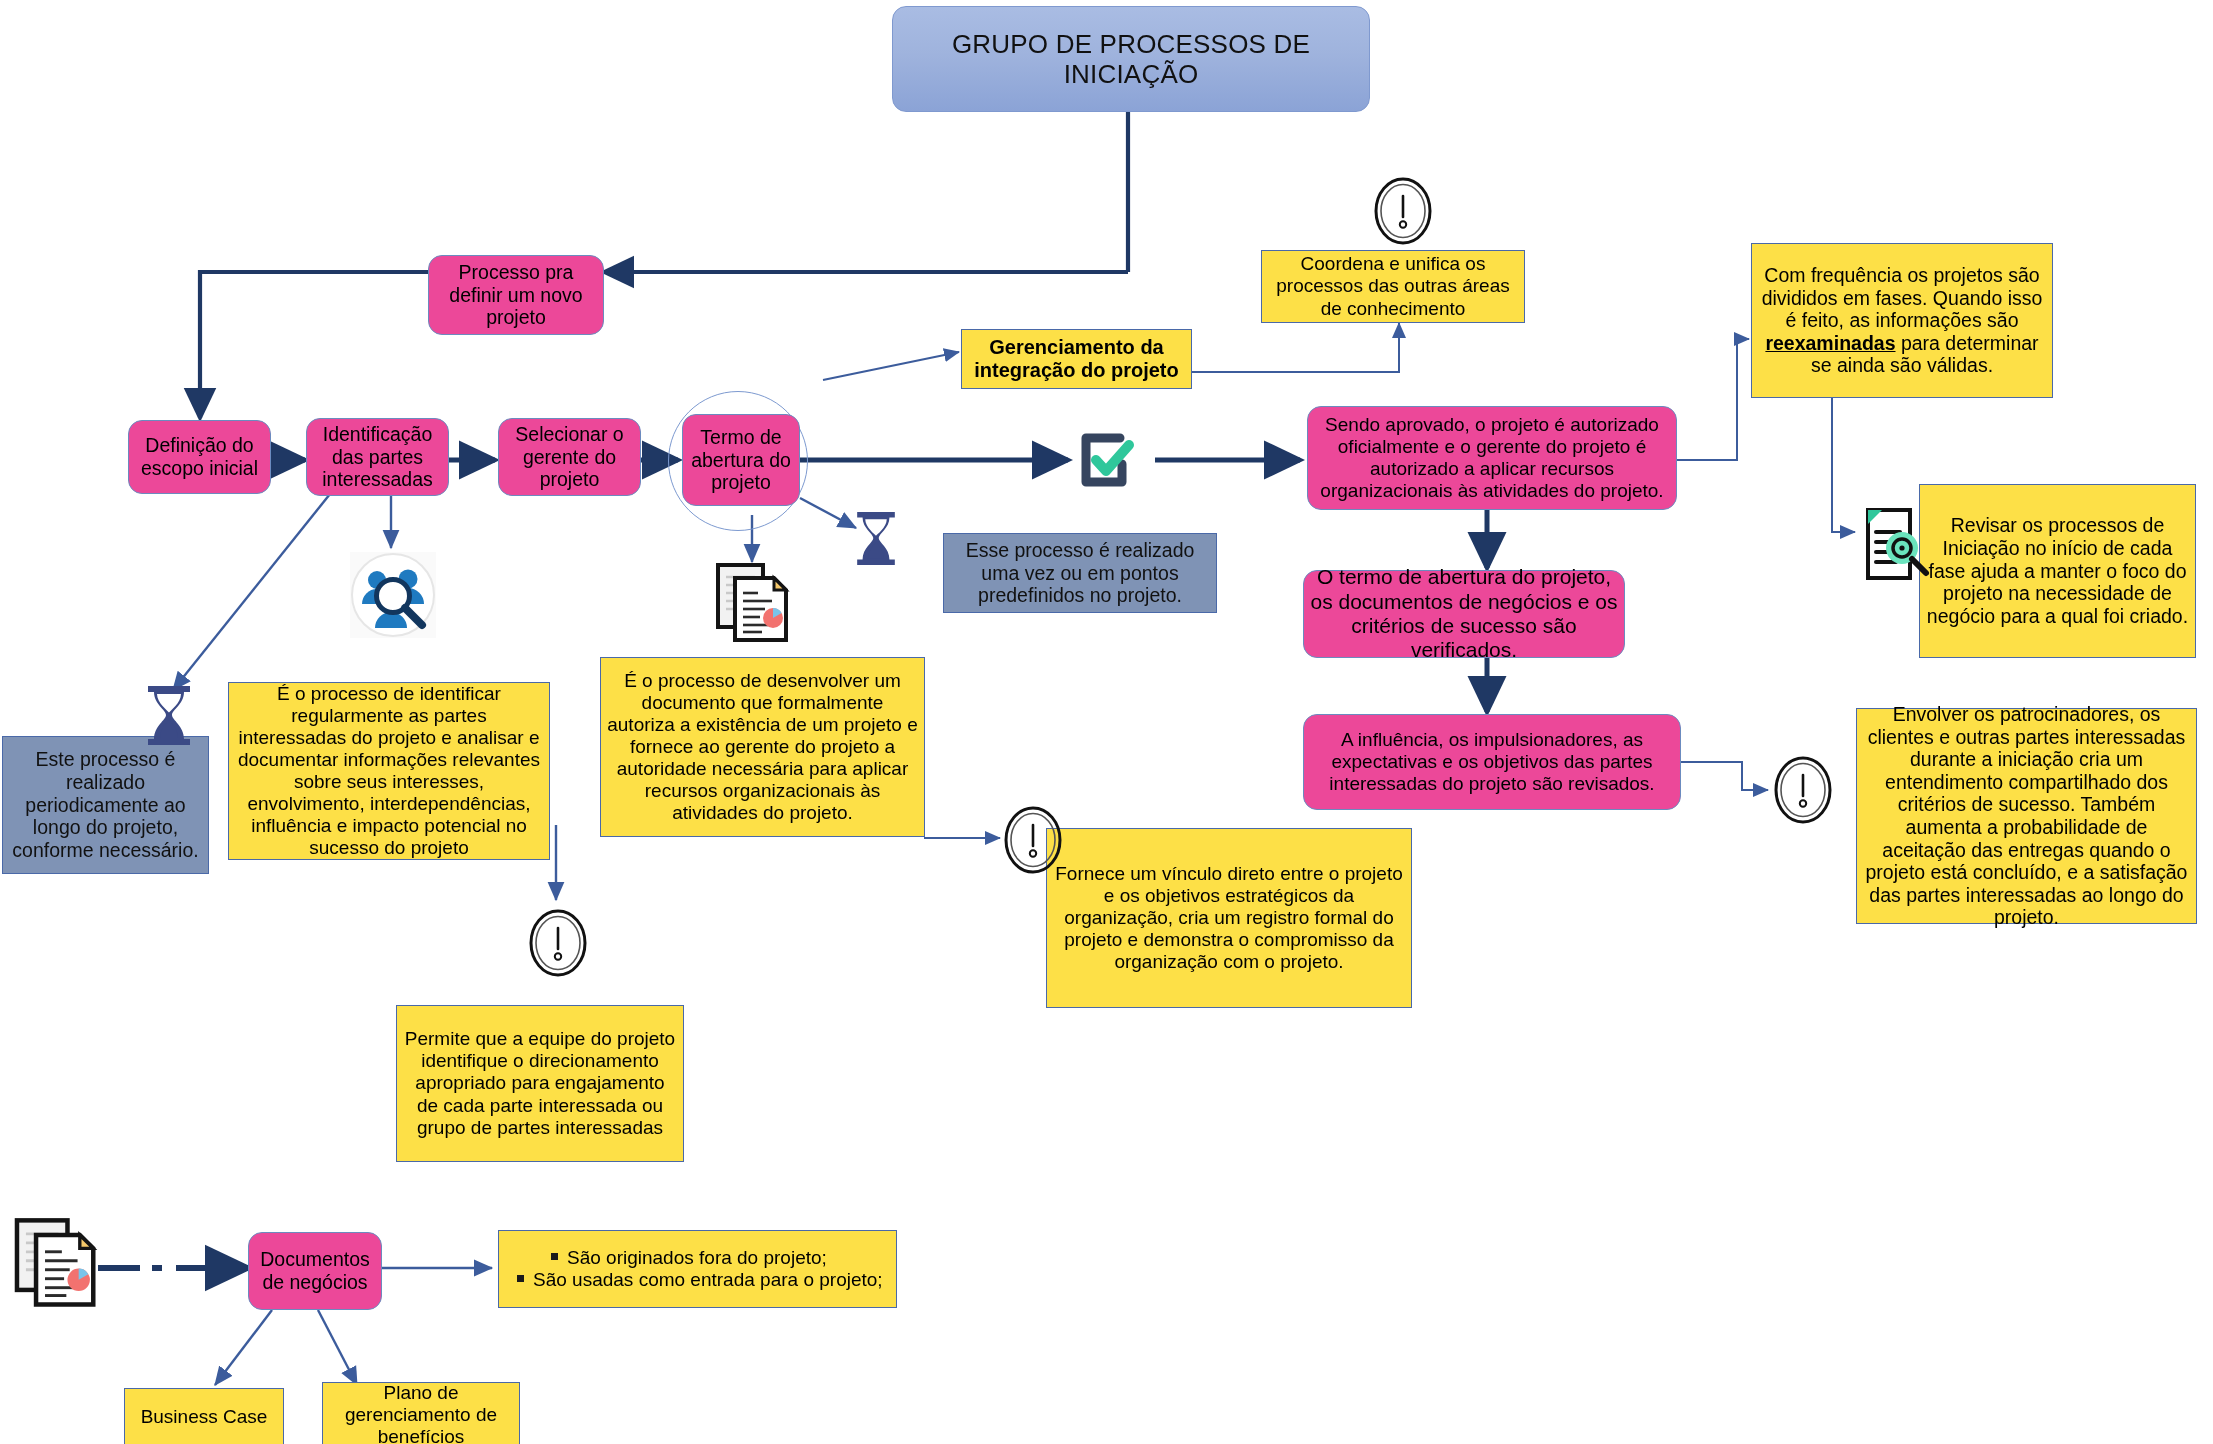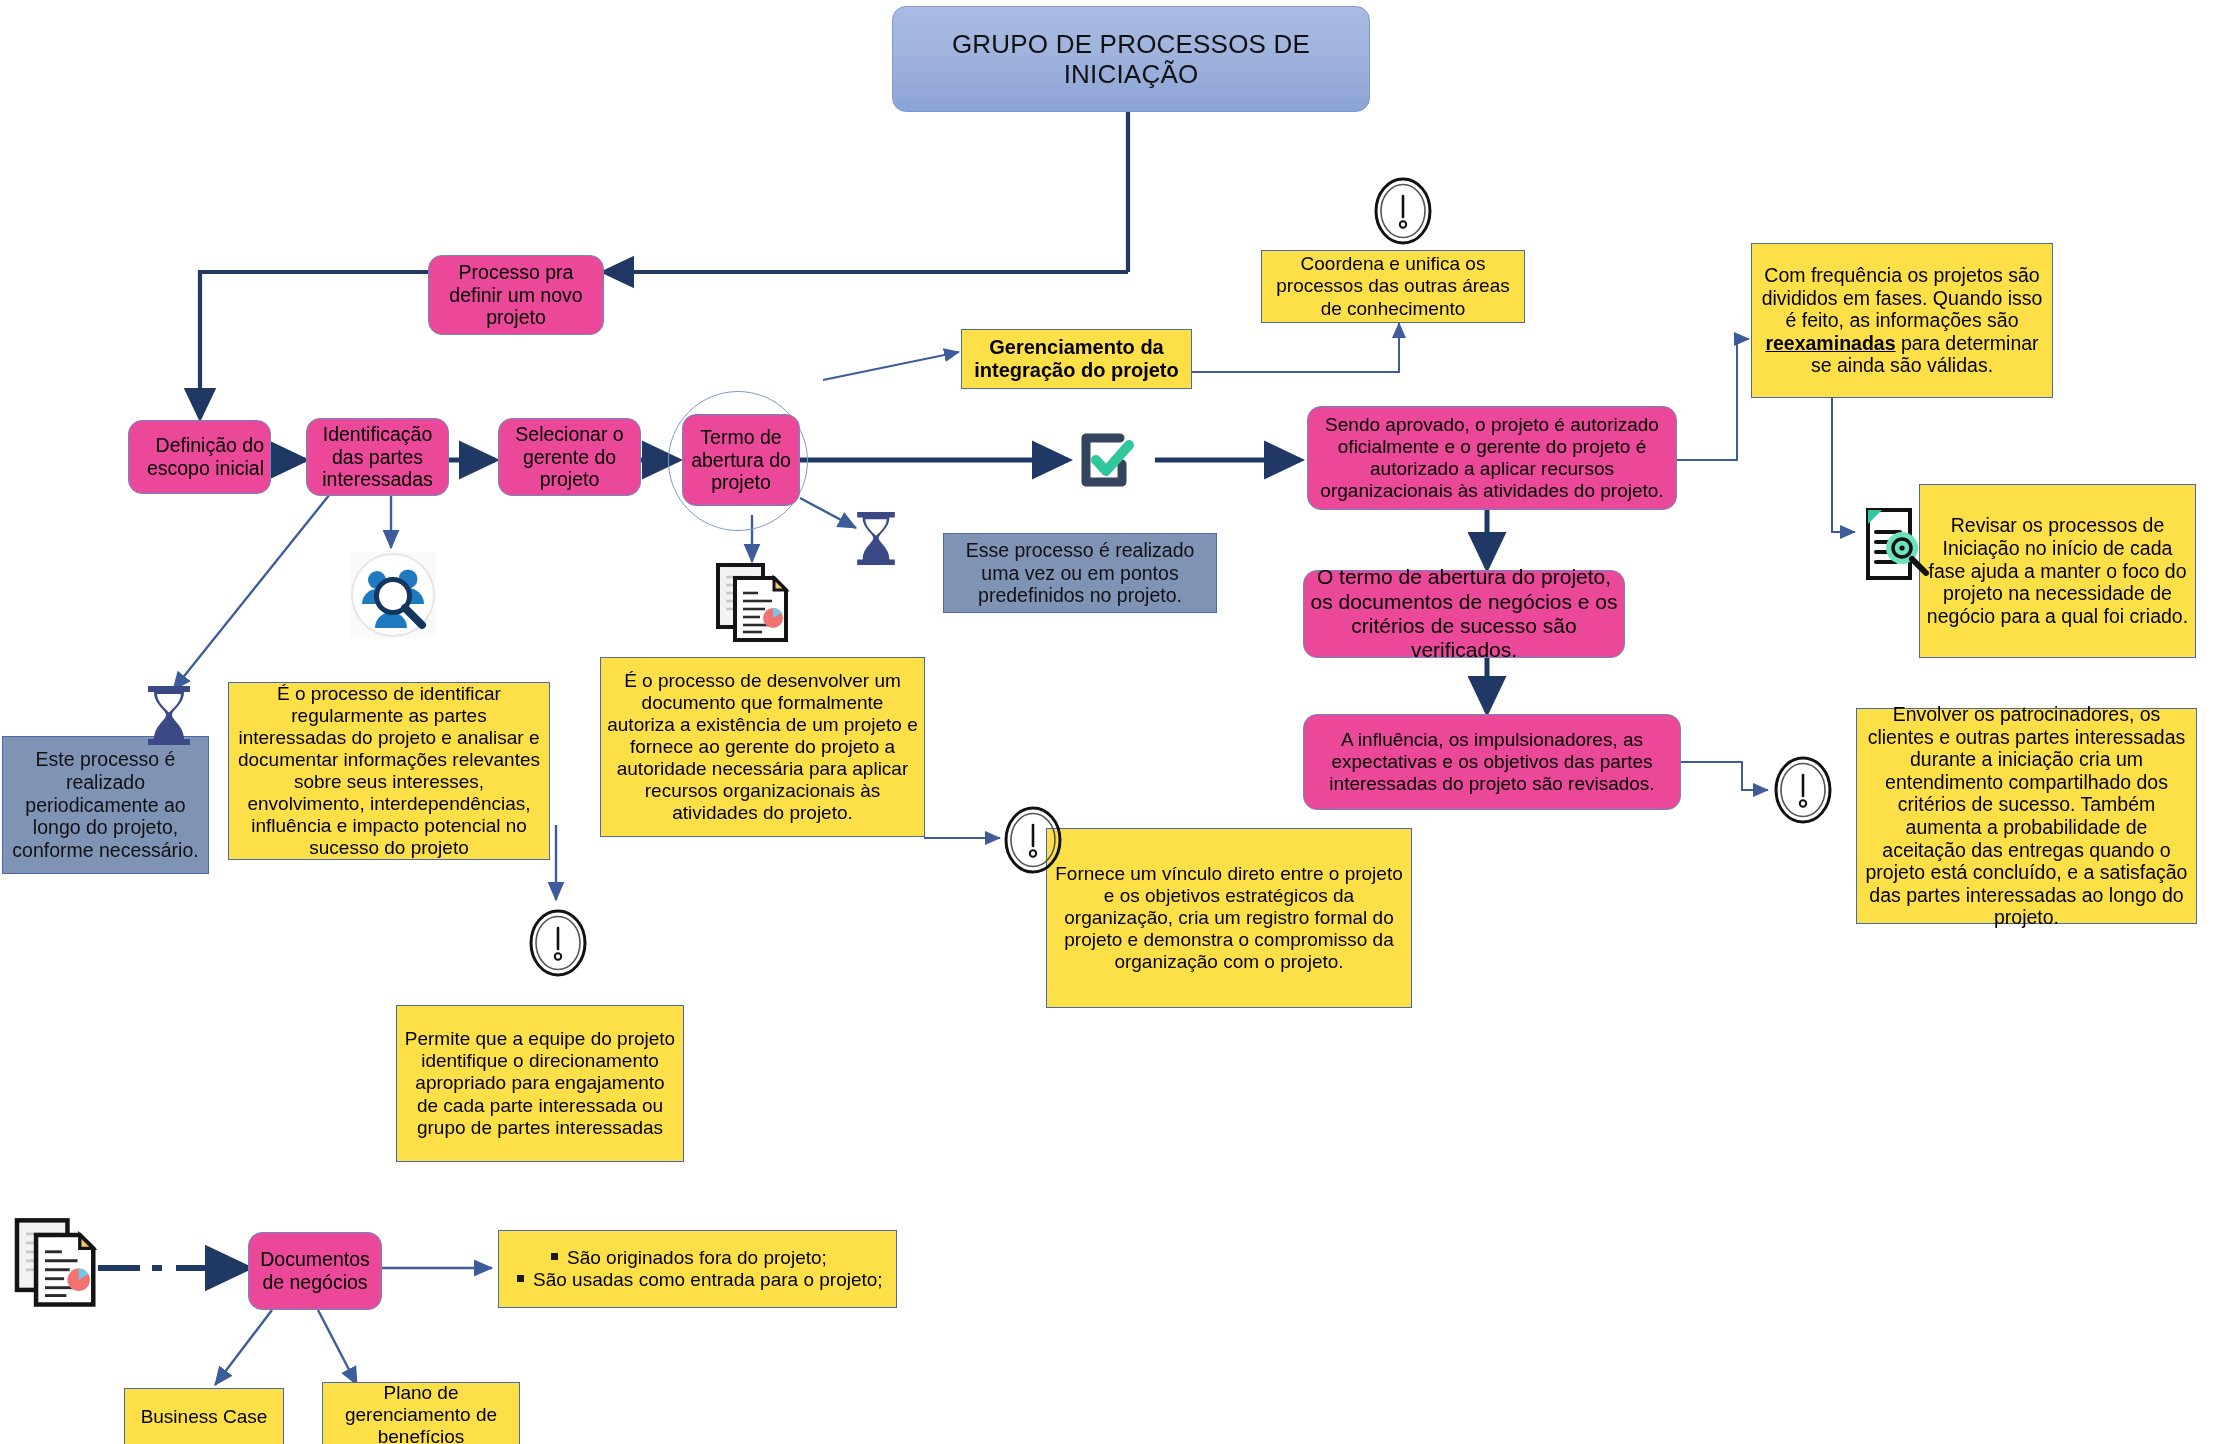--- a/index.html
+++ b/index.html
@@ -170,21 +170,21 @@
   </svg>
 
   <div class="node title-banner" style="left:892px; top:6px; width:478px; height:106px;">
     <span>GRUPO DE PROCESSOS DE INICIAÇÃO</span>
   </div>
 
   <div class="node proc" style="left:428px; top:255px; width:176px; height:80px;">
     <span>Processo pra definir um novo projeto</span>
   </div>
 
-  <div class="node proc" style="left:128px; top:420px; width:143px; height:74px;text-align:right;">
+  <div class="node proc" style="left:128px; top:420px; width:143px; height:74px;">
     <span>Definição do escopo inicial</span>
   </div>
 
   <div class="node proc" style="left:306px; top:418px; width:143px; height:78px;">
     <span>Identificação das partes interessadas</span>
   </div>
 
   <div class="node proc" style="left:498px; top:418px; width:143px; height:78px;">
     <span>Selecionar o gerente do projeto</span>
   </div>

